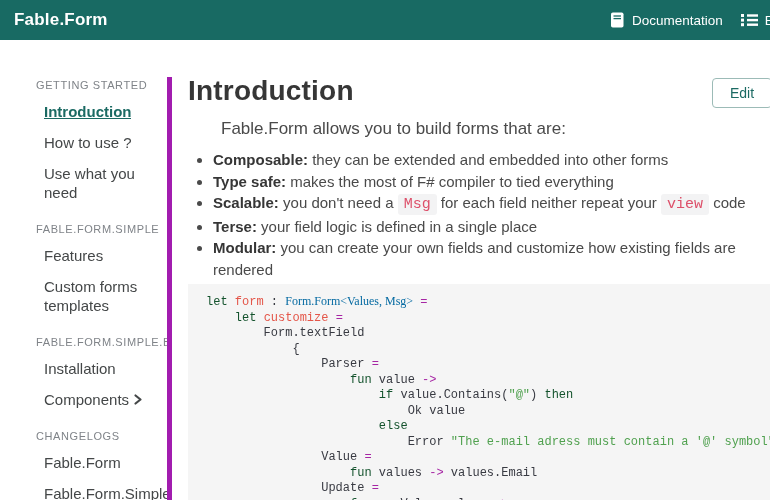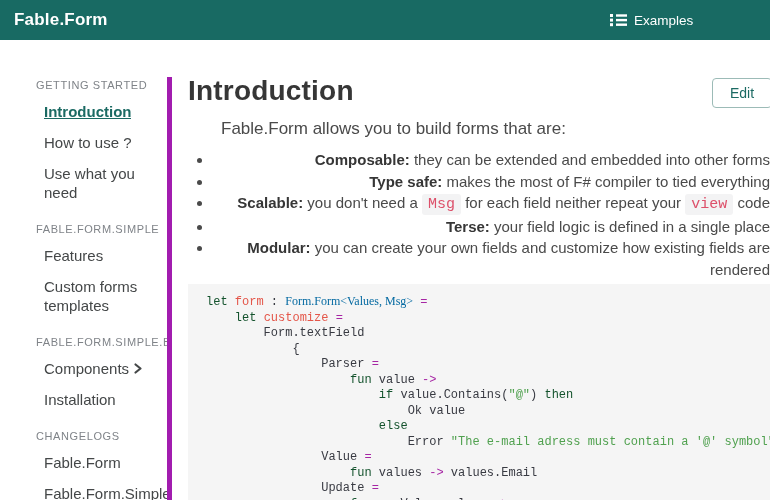--- a/index.html
+++ b/index.html
@@ -63,21 +63,21 @@
   }
   .edit-btn {
     position: absolute; left: 540px; top: 38px;
     background: #ffffff; color: #1b6a63;
     border: 1px solid #9cbbb7; border-radius: 4px;
     font-size: 14px; font-family: "Liberation Sans", sans-serif;
     padding: 6px 17px; cursor: pointer;
   }
   .intro { margin-top: 13px; font-size: 17px; line-height: 20px; color: #4a4a4a; margin-left: 33px; }
   ul.features { margin-top: 10px; padding-left: 25px; }
-  ul.features li { font-size: 15px; line-height: 21.5px; color: #4a4a4a; text-align: right; }
+  ul.features li { font-size: 15px; line-height: 21.5px; color: #4a4a4a; }
   ul.features li strong { color: #363636; }
   code.inline {
     font-family: "Liberation Mono", monospace;
     font-size: 15px;
     background: #f3f3f4;
     color: #dd506a;
     padding: 2px 6px;
     border-radius: 3px;
   }
   pre.codeblock {
@@ -98,20 +98,30 @@
   .tk-t { color: #0369a1; font-family: Liberation Serif, serif; }   
   .tk-s { color: #50a14f; }   
   .tk-p { color: #383a42; }   
 </style>
 </head>
 <body>
 
 <div class="header">
   <span class="brand">Fable.Form</span>
   <div class="nav">
+    <a class="nav-item">
+      <span>
+        <svg width="15" height="16" viewBox="0 0 15 16">
+          <rect x="1" y="0.5" width="12.5" height="15" rx="1.8" fill="#ffffff"></rect>
+          <line x1="3.5" y1="4" x2="11" y2="4" stroke="#186a63" stroke-width="1.3"></line>
+          <line x1="3.5" y1="6.6" x2="11" y2="6.6" stroke="#186a63" stroke-width="1.3"></line>
+        </svg>
+      </span>
+      <span>Documentation</span>
+    </a>
     <a class="nav-item">
       <span>
         <svg width="17" height="14" viewBox="0 0 17 14">
           <rect x="0" y="1" width="3" height="3" fill="#ffffff"></rect>
           <rect x="6" y="1.3" width="11" height="2.4" fill="#ffffff"></rect>
           <rect x="0" y="5.6" width="3" height="3" fill="#ffffff"></rect>
           <rect x="6" y="5.9" width="11" height="2.4" fill="#ffffff"></rect>
           <rect x="0" y="10.2" width="3" height="3" fill="#ffffff"></rect>
           <rect x="6" y="10.5" width="11" height="2.4" fill="#ffffff"></rect>
         </svg>
@@ -135,29 +145,29 @@
       </a>
       <div class="side-title">FABLE.FORM.SIMPLE</div>
       <a class="side-item">
         <span class="lbl">Features</span>
       </a>
       <a class="side-item">
         <span class="lbl">Custom forms templates</span>
       </a>
       <div class="side-title">FABLE.FORM.SIMPLE.BULMA</div>
       <a class="side-item">
+        <span class="lbl">Installation</span>
+      </a>
+      <a class="side-item">
         <span class="lbl">Components</span>
         <span class="chev">
           <svg width="10" height="13" viewBox="0 0 10 13">
             <path d="M2.5 2.5 L7.5 6.5 L2.5 10.5" stroke="#444748" stroke-width="2.2" fill="none" stroke-linecap="round" stroke-linejoin="round"></path>
           </svg>
         </span>
-      </a>
-      <a class="side-item">
-        <span class="lbl">Installation</span>
       </a>
       <div class="side-title">CHANGELOGS</div>
       <a class="side-item">
         <span class="lbl">Fable.Form</span>
       </a>
       <a class="side-item">
         <span class="lbl">Fable.Form.Simple</span>
       </a>
     </aside>
 

